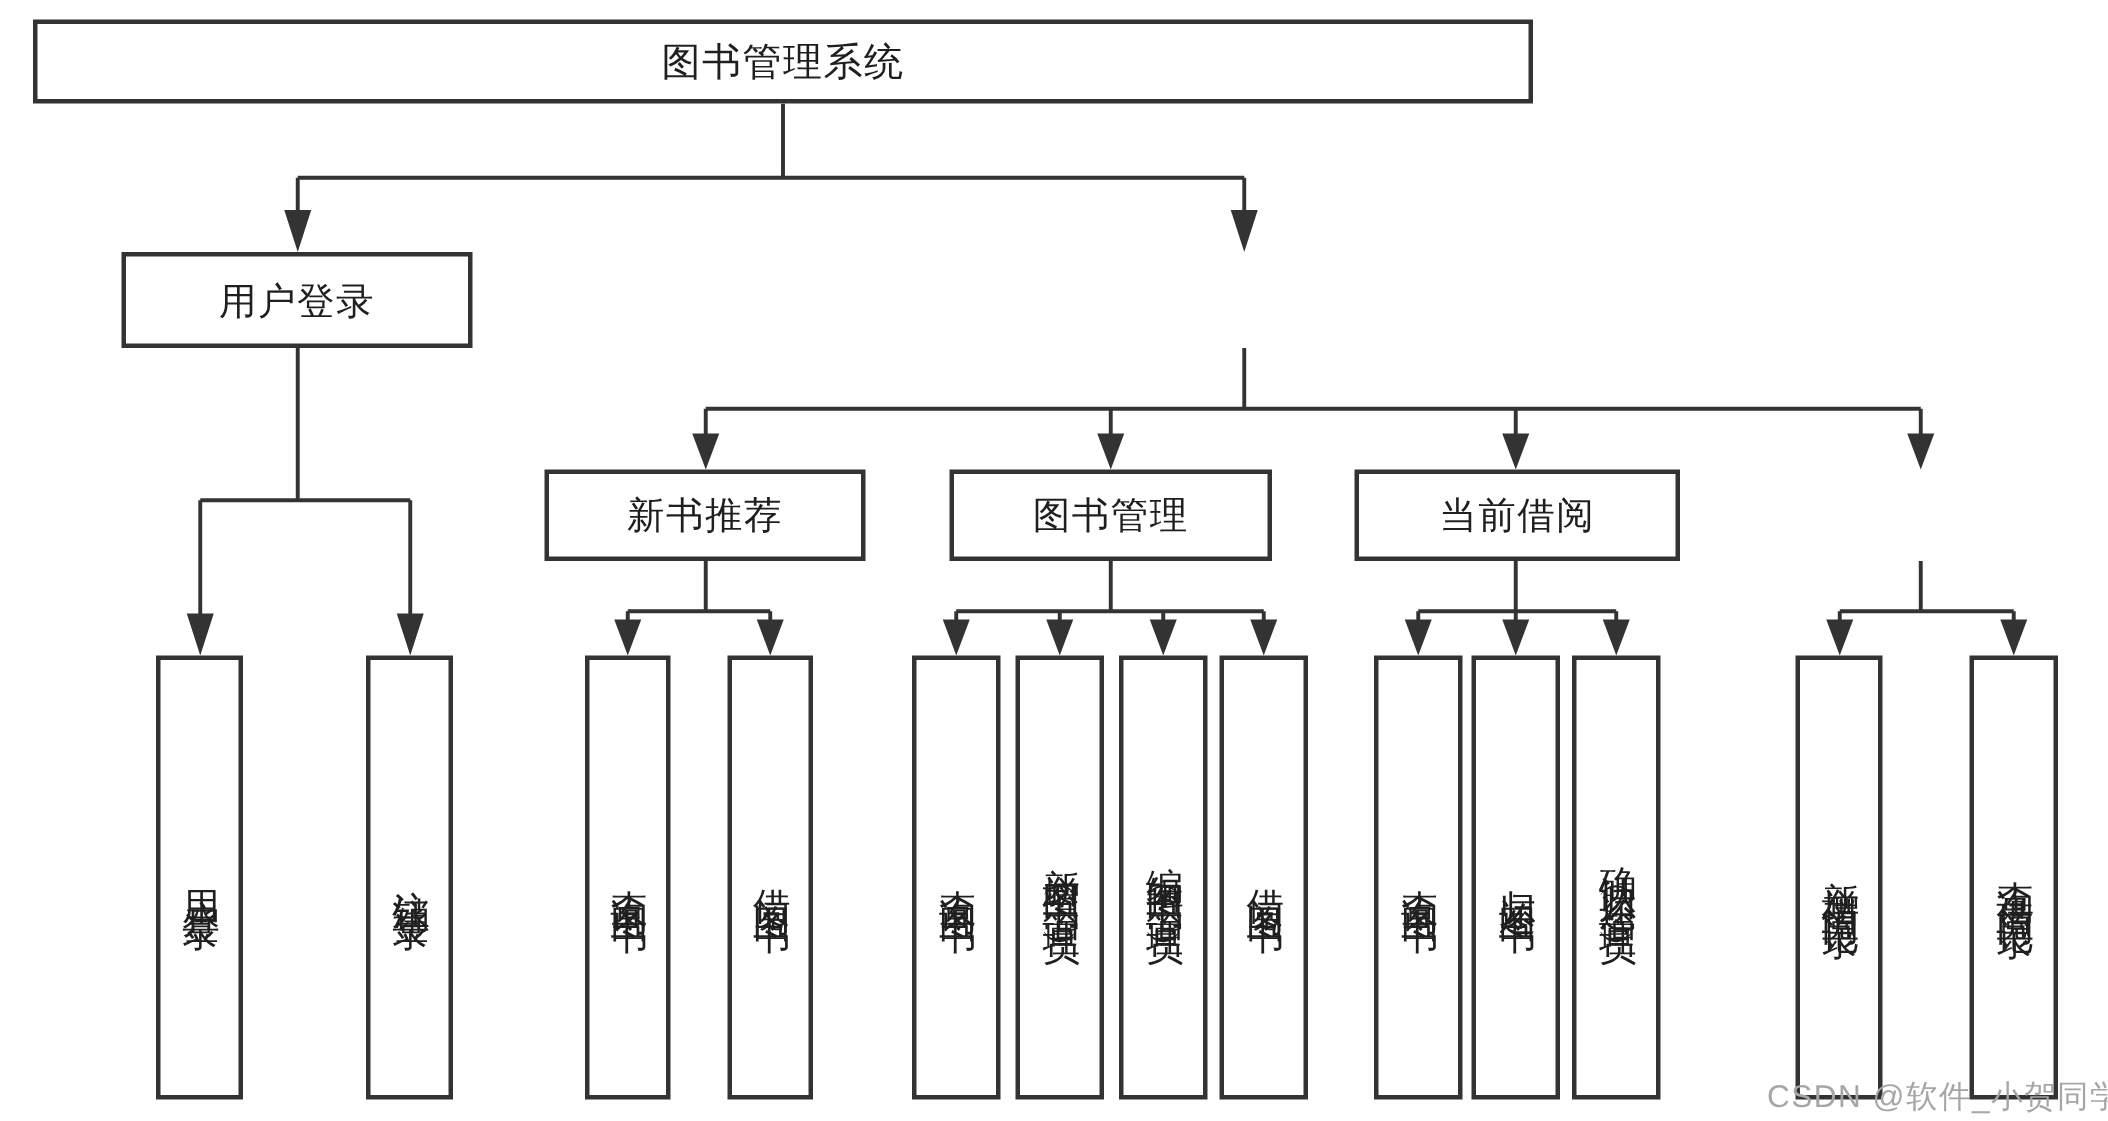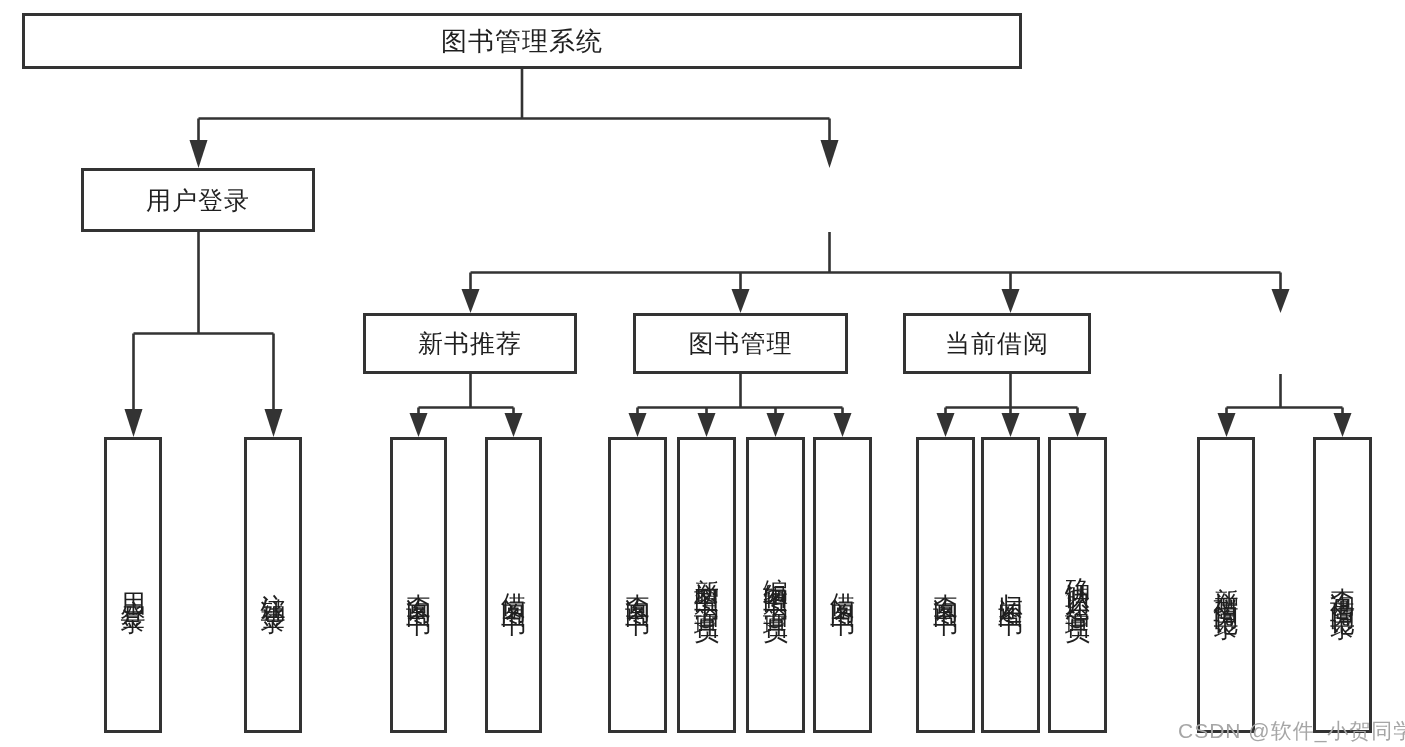--- a/index.html
+++ b/index.html
@@ -115,21 +115,21 @@
   <div class="box h" style="left:81px;top:168px;width:234px;height:64px">
     <span>用户登录</span>
   </div>
 
   <div class="box h" style="left:363px;top:313px;width:214px;height:61px">
     <span>新书推荐</span>
   </div>
   <div class="box h" style="left:633px;top:313px;width:215px;height:61px">
     <span>图书管理</span>
   </div>
-  <div class="box h" style="left:903px;top:313px;width:188px;height:61px">
+  <div class="box h" style="left:903px;top:313px;width:217px;height:61px">
     <span>当前借阅</span>
   </div>
 
   <div class="box v" style="left:104px;top:437px;width:58px;height:296px">
     <span>用户登录</span>
   </div>
   <div class="box v" style="left:244px;top:437px;width:58px;height:296px">
     <span>注销登录</span>
   </div>
 

